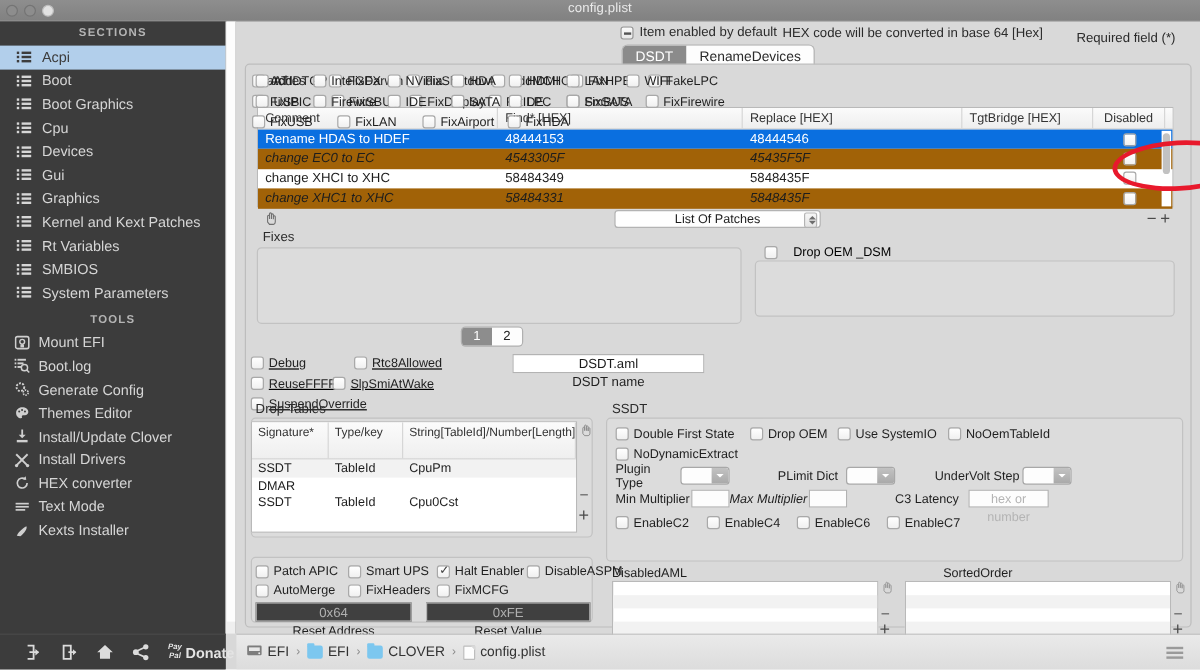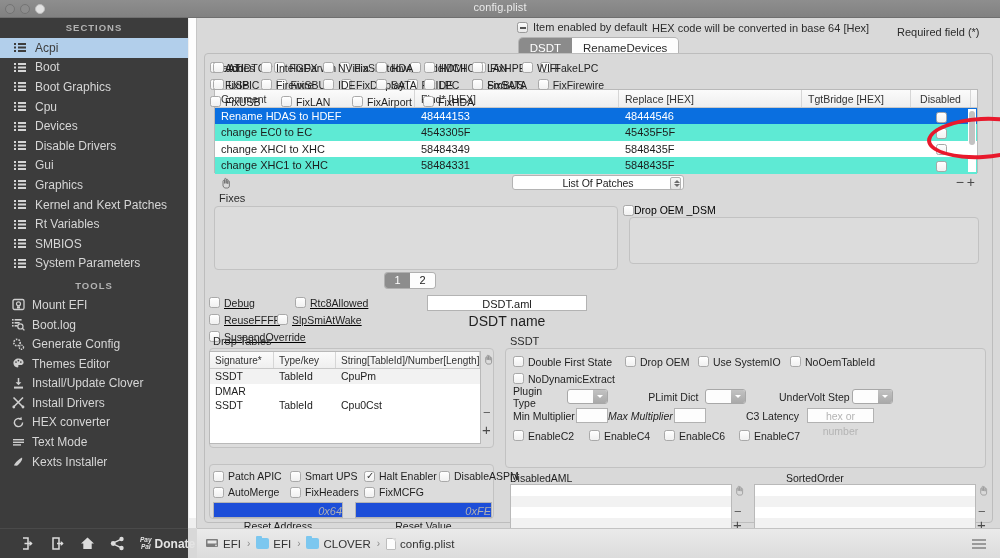--- a/index.html
+++ b/index.html
@@ -129,21 +129,21 @@
   }
   .pt-head { display: flex; height: 18px; background: linear-gradient(to bottom,#fbfbfb,#eeeeee); border-bottom: 1px solid #c9c9c9; }
   .pt-head .th {
     font-size: 10.5px; color: #333; line-height: 18px; padding-left: 6px;
     border-right: 1px solid #d6d6d6; overflow: hidden; white-space: nowrap;
   }
   .pt-row { display: flex; height: 16.4px; }
   .pt-row .td { font-size: 11px; color: #1d1d1d; line-height: 16.4px; padding-left: 6px; overflow: hidden; white-space: nowrap; }
   .pt-row.sel { background: #0a6fe0; }
   .pt-row.sel .td { color: #ffffff; }
-  .pt-row.alt { background: #5eead4; }
+  .pt-row.alt { background: #a16207; font-style: italic; }
   .c-comment { width: 200px; }
   .c-find    { width: 204px; }
   .c-replace { width: 183px; }
   .c-tgt     { width: 109px; }
   .c-dis     { width: 60px; text-align: center; padding-left: 0 !important; }
   .chk-sm {
     width: 11px; height: 11px; border: 1px solid #a7a7a7; border-radius: 2.5px;
     background: linear-gradient(to bottom,#ffffff,#f1f1f1); display: inline-block; vertical-align: middle;
   }
   .pt-vscroll { position: absolute; right: 1px; top: 19px; width: 8px; height: 63px; background: #ffffff; }
@@ -190,62 +190,62 @@
   }
   .fixes-grid { position: absolute; left: 5px; top: 5px; width: 394px; }
   .fixes-grid .r { display: flex; height: 17px; align-items: center; }
   .fixes-grid .r .cb { width: 71px; }
 
   .pager { position: absolute; left: 180px; top: 219px; display: flex; border-radius: 3px; overflow: hidden; box-shadow: 0 0 0 1px #b0b0b0; }
   .pg { width: 25px; height: 15px; line-height: 15px; text-align: center; font-size: 11px; background: #fdfdfd; color: #222; }
   .pg.active { background: #8d8d8d; color: #fff; }
 
   
-  .dsm-title { position: absolute; left: 418px; top: 150px; display: flex; align-items: flex-end; gap: 0; font-size: 10.5px; }
+  .dsm-title { position: absolute; left: 432px; top: 150px; display: flex; align-items: flex-end; gap: 13px; font-size: 10.5px; }
   .dsm-box {
     position: absolute; left: 424px; top: 163px; width: 350px; height: 47px;
     border: 1px solid #c2c2c2; border-radius: 4px; background: #dcdcdc;
   }
   .dsm-grid { position: absolute; left: 8px; top: 5px; }
   .dsm-grid .r { display: flex; height: 17px; align-items: center; }
 
   
   .dbg { position: absolute; left: 4px; top: 240px; text-decoration: underline; }
   .dbg .r { display: flex; height: 17px; align-items: center; }
   .dsdt-field {
     position: absolute; left: 222px; top: 241px; width: 160px; height: 16px;
     background: #ffffff; border: 1px solid #b3b3b3;
     font-size: 11px; text-align: center; line-height: 16px; color: #1a1a1a;
   }
-  .dsdt-caption { position: absolute; left: 222px; top: 259px; width: 160px; text-align: center; font-size: 14px; color: #1f1f1f; }
+  .dsdt-caption { position: absolute; left: 222px; top: 259px; width: 160px; text-align: center; font-size: 11px; color: #1f1f1f; }
 
   
   .dt-box {
     position: absolute; left: 4px; top: 294px; width: 285px; height: 100px;
     border: 1px solid #c2c2c2; border-radius: 4px; background: #dcdcdc;
   }
   .dt-table { position: absolute; left: 4px; top: 297px; width: 272px; height: 93px; background: #fff; border: 1px solid #b9b9b9; }
-  .dt-head { display: flex; height: 17px; background: linear-gradient(to bottom,#fbfbfb,#efefef); border-bottom: 1px solid #c9c9c9; }
+  .dt-head { display: flex; height: 31px; background: linear-gradient(to bottom,#fbfbfb,#efefef); border-bottom: 1px solid #c9c9c9; }
   .dt-head .th { font-size: 10px; color: #333; line-height: 17px; padding-left: 5px; border-right: 1px solid #d6d6d6; white-space: nowrap; overflow: hidden; }
   .dt-row { display: flex; height: 14.6px; }
   .dt-row.alt { background: #f2f2f2; }
   .dt-row .td { font-size: 10.5px; color: #1d1d1d; line-height: 14.6px; padding-left: 5px; position: relative; white-space: nowrap; overflow: hidden; }
   .dt-c1 { width: 64px; } .dt-c2 { width: 62px; } .dt-c3 { width: 144px; }
   .dt-side { position: absolute; right: 3px; top: 0px; width: 14px; height: 93px; }
 
   
   .bl-box {
     position: absolute; left: 4px; top: 410px; width: 285px; height: 55px;
     border: 1px solid #c2c2c2; border-radius: 4px; background: #dcdcdc;
   }
   .bl-rows { position: absolute; left: 8px; top: 414px; }
   .bl-rows .r { display: flex; height: 16px; align-items: center; }
   .reset-field {
-    position: absolute; height: 16px; background: #1d4ed8; border: 1px solid #b5b5b5;
-    font-size: 11px; text-align: right; line-height: 16px; color: #b0b0b0; font-style: italic;
+    position: absolute; height: 16px; background: #404040; border: 1px solid #b5b5b5;
+    font-size: 11px; text-align: center; line-height: 16px; color: #b0b0b0;
   }
   .reset-cap { position: absolute; font-size: 10.5px; color: #1f1f1f; text-align: center; }
 
   
   .ssdt-box {
     position: absolute; left: 300px; top: 294px; width: 481px; height: 120px;
     border: 1px solid #c2c2c2; border-radius: 4px; background: #dcdcdc;
   }
   .ssdt-inner { position: absolute; left: 308px; top: 299px; width: 380px; }
   .ssdt-inner .r { display: flex; align-items: center; height: 17px; }
@@ -321,24 +321,20 @@
       <span class="sb-ico ico-list"></span>
       <span>Boot Graphics</span>
     </div>
     <div class="sb-item">
       <span class="sb-ico ico-list"></span>
       <span>Cpu</span>
     </div>
     <div class="sb-item">
       <span class="sb-ico ico-list"></span>
       <span>Devices</span>
-    </div>
-    <div class="sb-item">
-      <span class="sb-ico ico-list"></span>
-      <span>Disable Drivers</span>
     </div>
     <div class="sb-item">
       <span class="sb-ico ico-list"></span>
       <span>Gui</span>
     </div>
     <div class="sb-item">
       <span class="sb-ico ico-list"></span>
       <span>Graphics</span>
     </div>
     <div class="sb-item">

